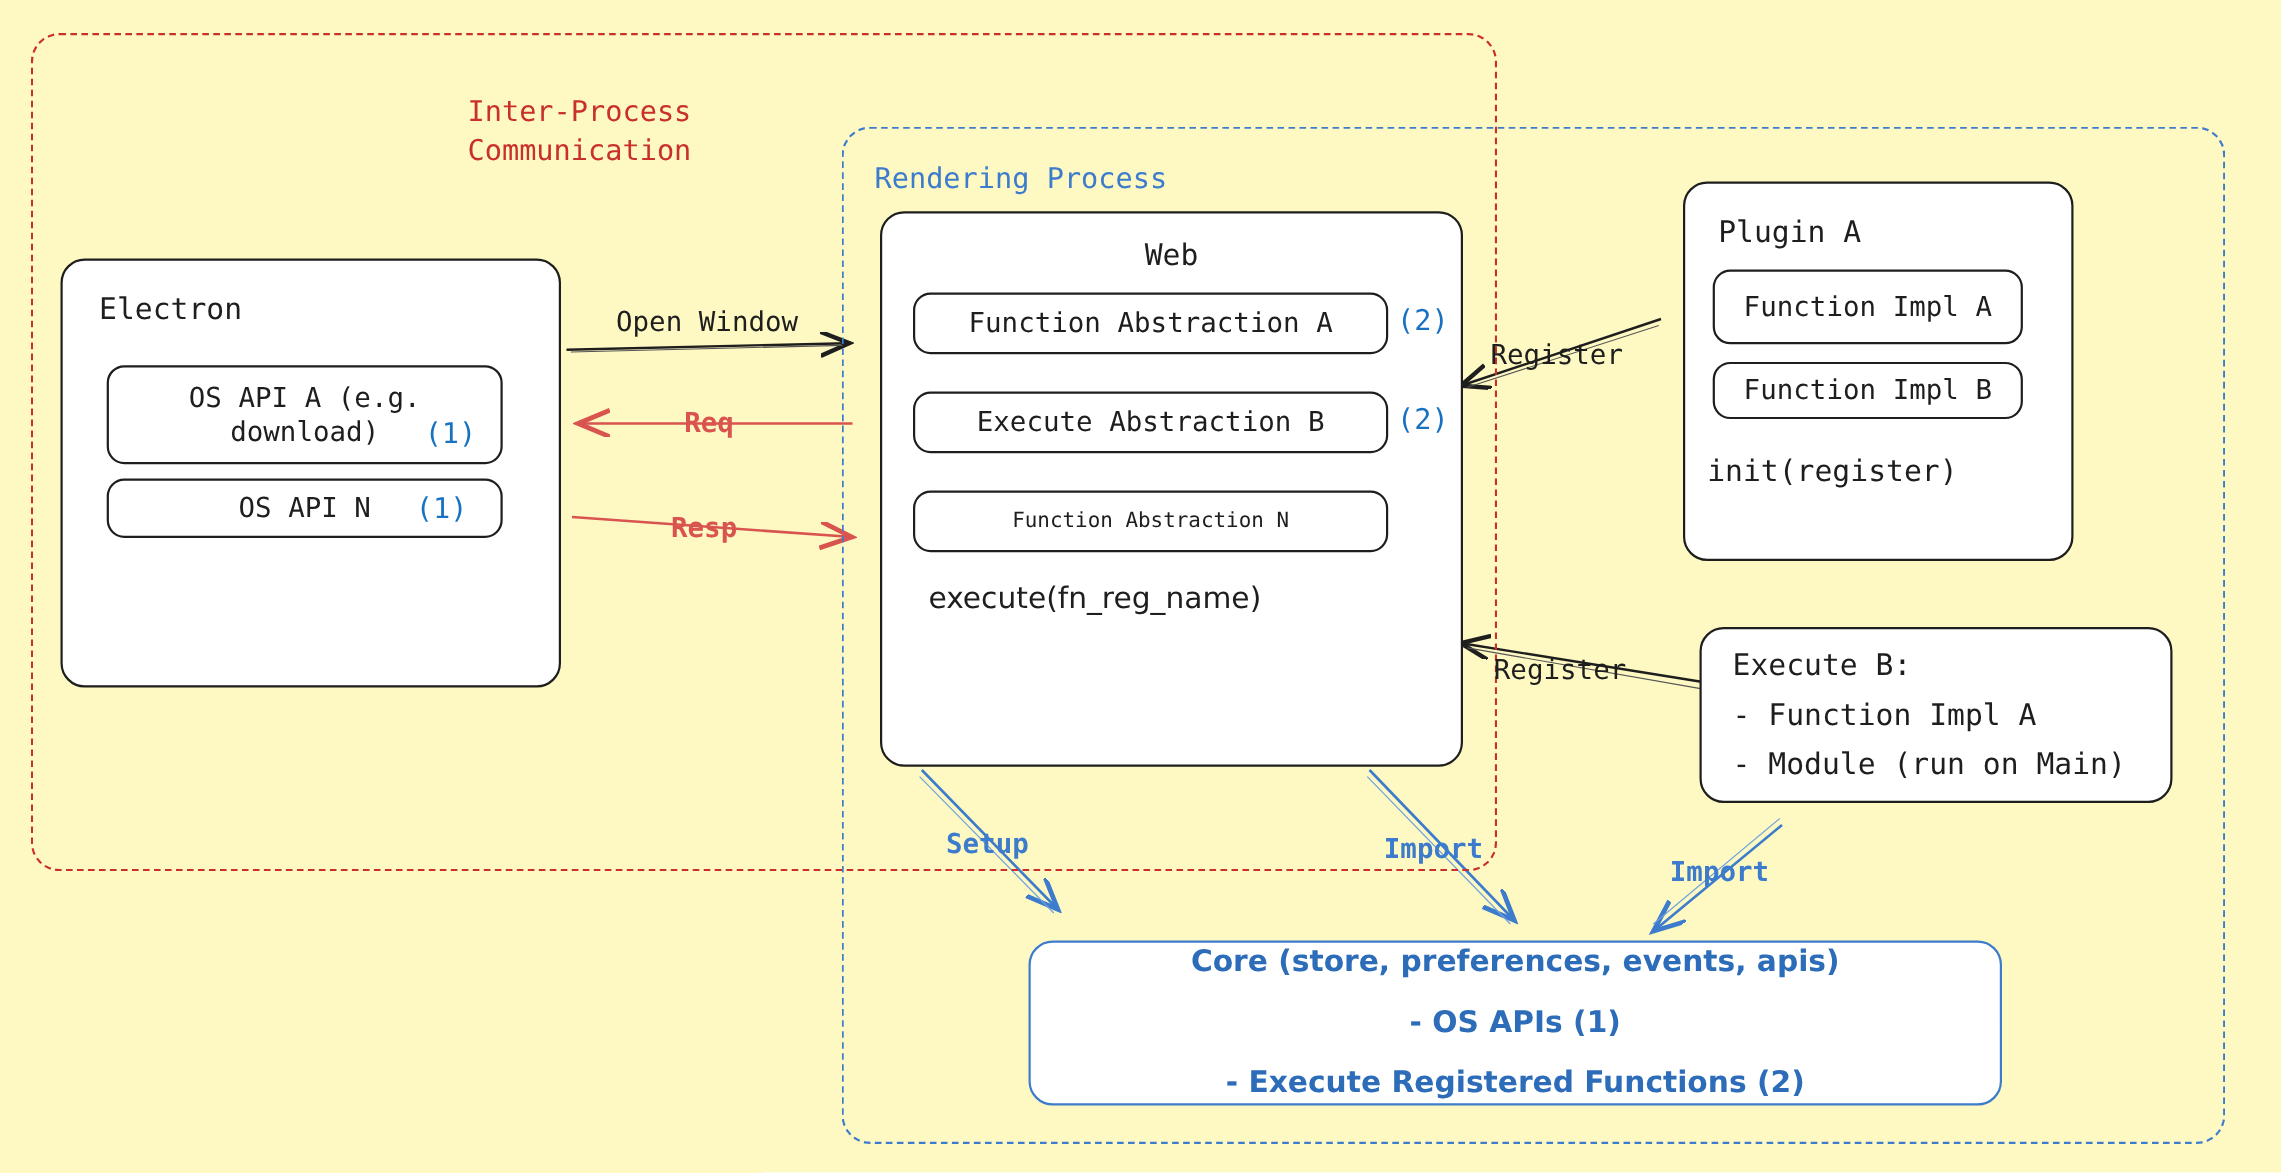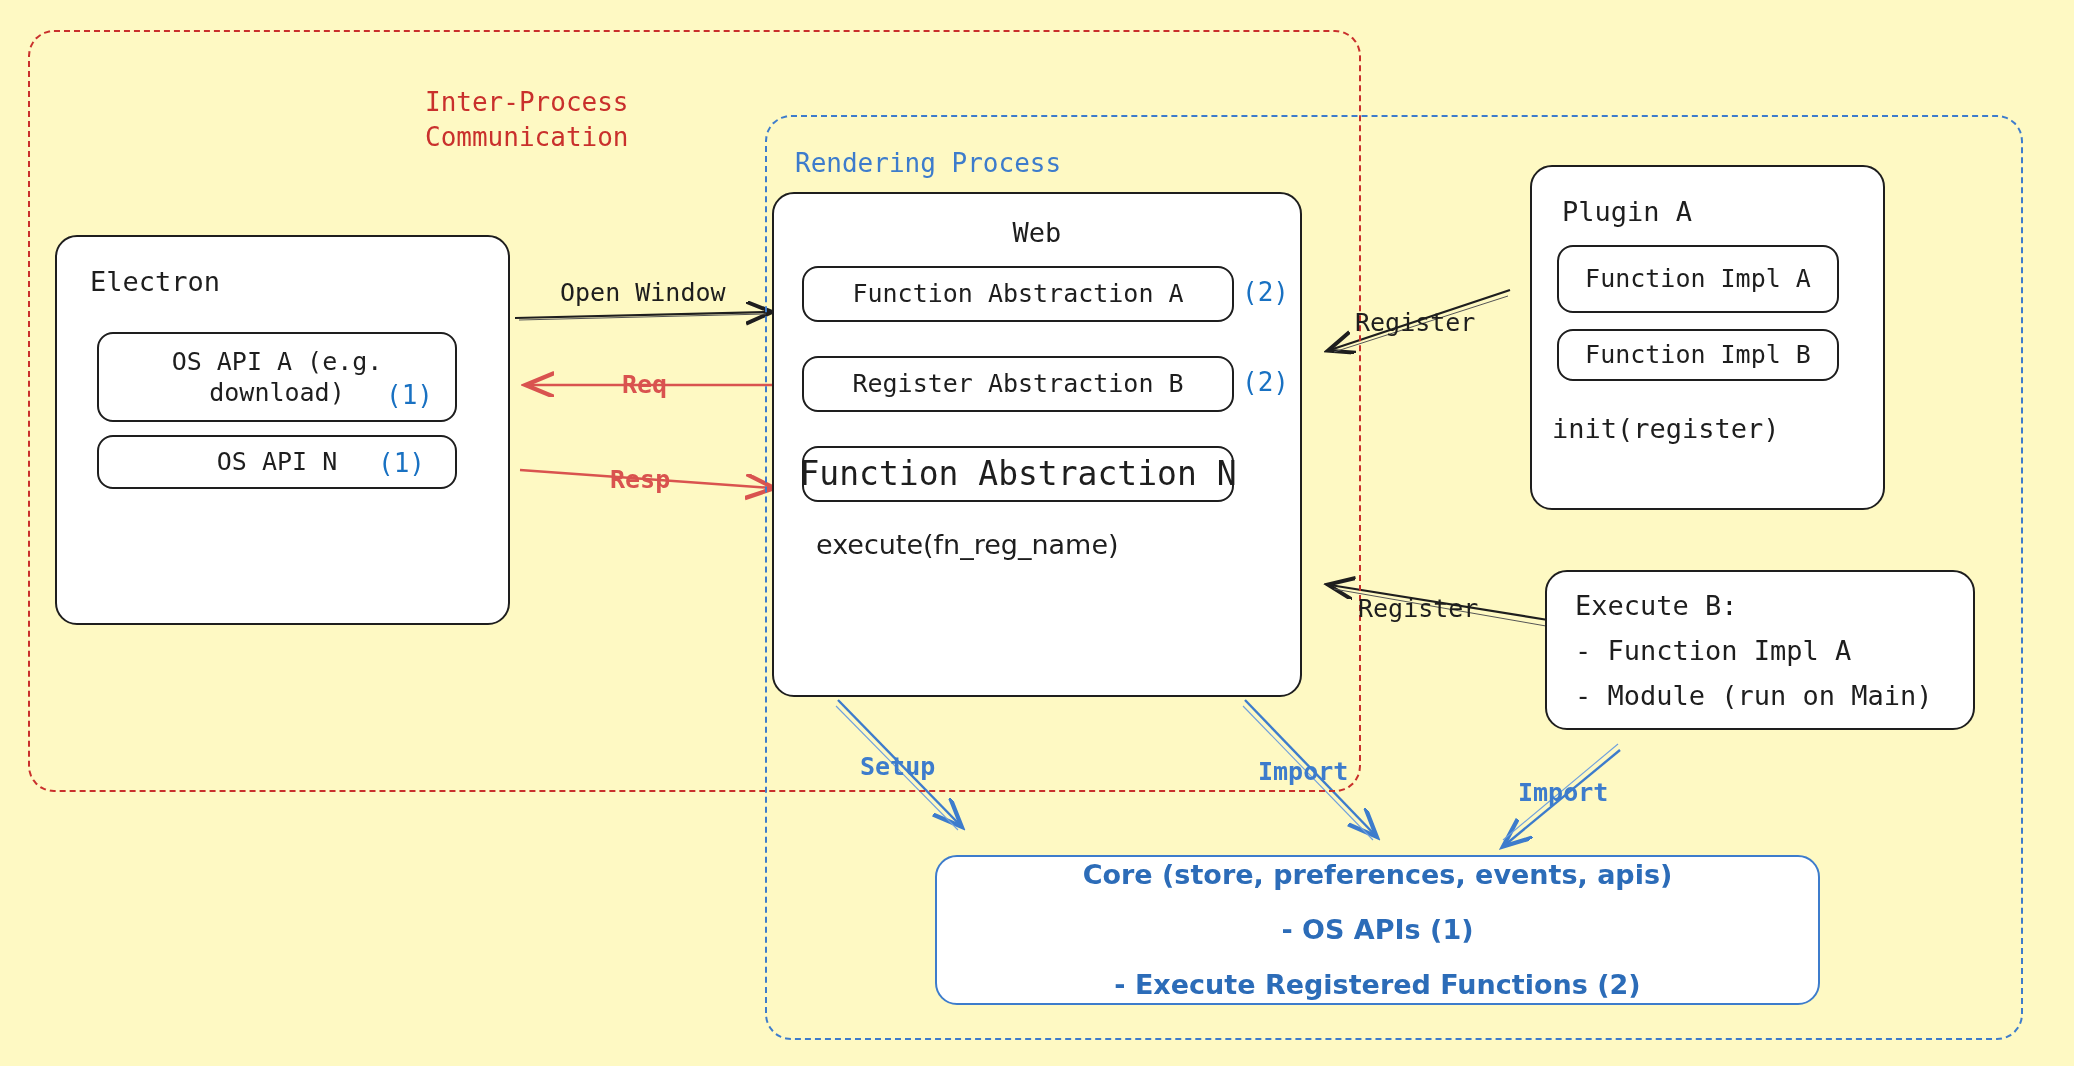--- a/index.html
+++ b/index.html
@@ -195,35 +195,35 @@
 download)</span>
       <span class="blue-tag" style="right:22px; bottom:10px; position:absolute;">(1)</span>
     </div>
 
     <div class="node inner centered" style="left:40px; top:198px; width:360px; height:54px;">
       <span class="label" style="position:static; font-size:25px;">OS API N</span>
       <span class="blue-tag" style="right:30px; top:11px; position:absolute;">(1)</span>
     </div>
   </div>
 
-  <div class="node" style="left:772px; top:192px; width:530px; height:505px;">
+  <div class="node" style="left:800px; top:192px; width:530px; height:505px;">
     <div class="label" style="left:0; right:0; top:22px; text-align:center; font-size:27px;">Web</div>
 
     <div class="node inner centered" style="left:28px; top:72px; width:432px; height:56px;">
       <span class="label" style="position:static; font-size:25px;">Function Abstraction A</span>
     </div>
     <span class="blue-tag" style="left:468px; top:83px;">(2)</span>
 
     <div class="node inner centered" style="left:28px; top:162px; width:432px; height:56px;">
-      <span class="label" style="position:static; font-size:25px;">Register Abstraction B</span>
+      <span class="label" style="position:static; font-size:25px;">Execute Abstraction B</span>
     </div>
     <span class="blue-tag" style="left:468px; top:173px;">(2)</span>
 
     <div class="node inner centered" style="left:28px; top:252px; width:432px; height:56px;">
-      <span class="label" style="position:static; font-size:33px;">Function Abstraction N</span>
+      <span class="label" style="position:static; font-size:19px;">Function Abstraction N</span>
     </div>
 
     <div class="handwrite" style="position:absolute; left:42px; top:335px;">execute(fn_reg_name)</div>
   </div>
 
   <div class="node" style="left:1530px; top:165px; width:355px; height:345px;">
     <div class="label" style="left:30px; top:28px; font-size:27px;">Plugin A</div>
 
     <div class="node inner centered" style="left:25px; top:78px; width:282px; height:68px;">
       <span class="label" style="position:static; font-size:25px;">Function Impl A</span>

